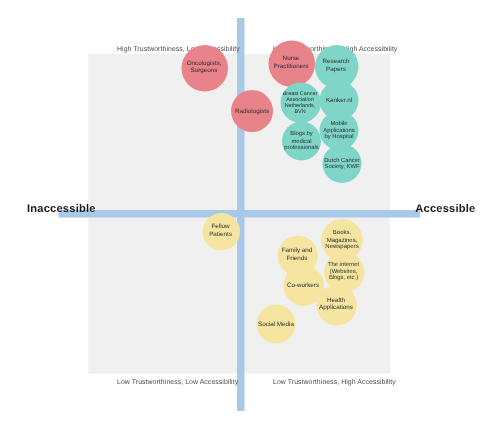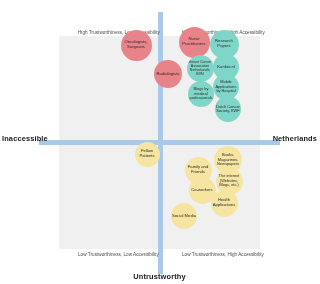--- a/index.html
+++ b/index.html
@@ -63,21 +63,21 @@
     left: 0; right: 0;
     top: 3px;
     text-align: center;
   }
   .pole-bottom {
     left: 0; right: 0;
     bottom: 3px;
     text-align: center;
   }
   .pole-left {
-    left: 2px;
+    left: 18px;
     top: 134px;
   }
   .pole-right {
     right: 2px;
     top: 134px;
   }
 
   
   .quad-label {
     position: absolute;
@@ -113,23 +113,22 @@
 </head>
 <body>
 
 <div id="chart-root">
 
   <div class="plot-bg"></div>
 
   <div class="axis-v"></div>
   <div class="axis-h"></div>
 
-  <div class="pole pole-bottom">Untrustworthy</div>
   <div class="pole pole-left">Inaccessible</div>
-  <div class="pole pole-right">Netherlands</div>
+  <div class="pole pole-right">Accessible</div>
 
   <div class="quad-label q-tl">High Trustworthiness, Low Accessibility</div>
   <div class="quad-label q-tr">High Trustworthiness, High Accessibility</div>
   <div class="quad-label q-bl">Low Trustworthiness, Low Accessibility</div>
   <div class="quad-label q-br">Low Trustworthiness, High Accessibility</div>
 
   <div id="bubble-layer">
       <div class="bubble" style="left: 120.5px; top: 29.5px; width: 31px; height: 31px; background: rgb(232, 131, 138); font-size: 4.2px;">
         <span>Oncologists, Surgeons</span>
       </div>

